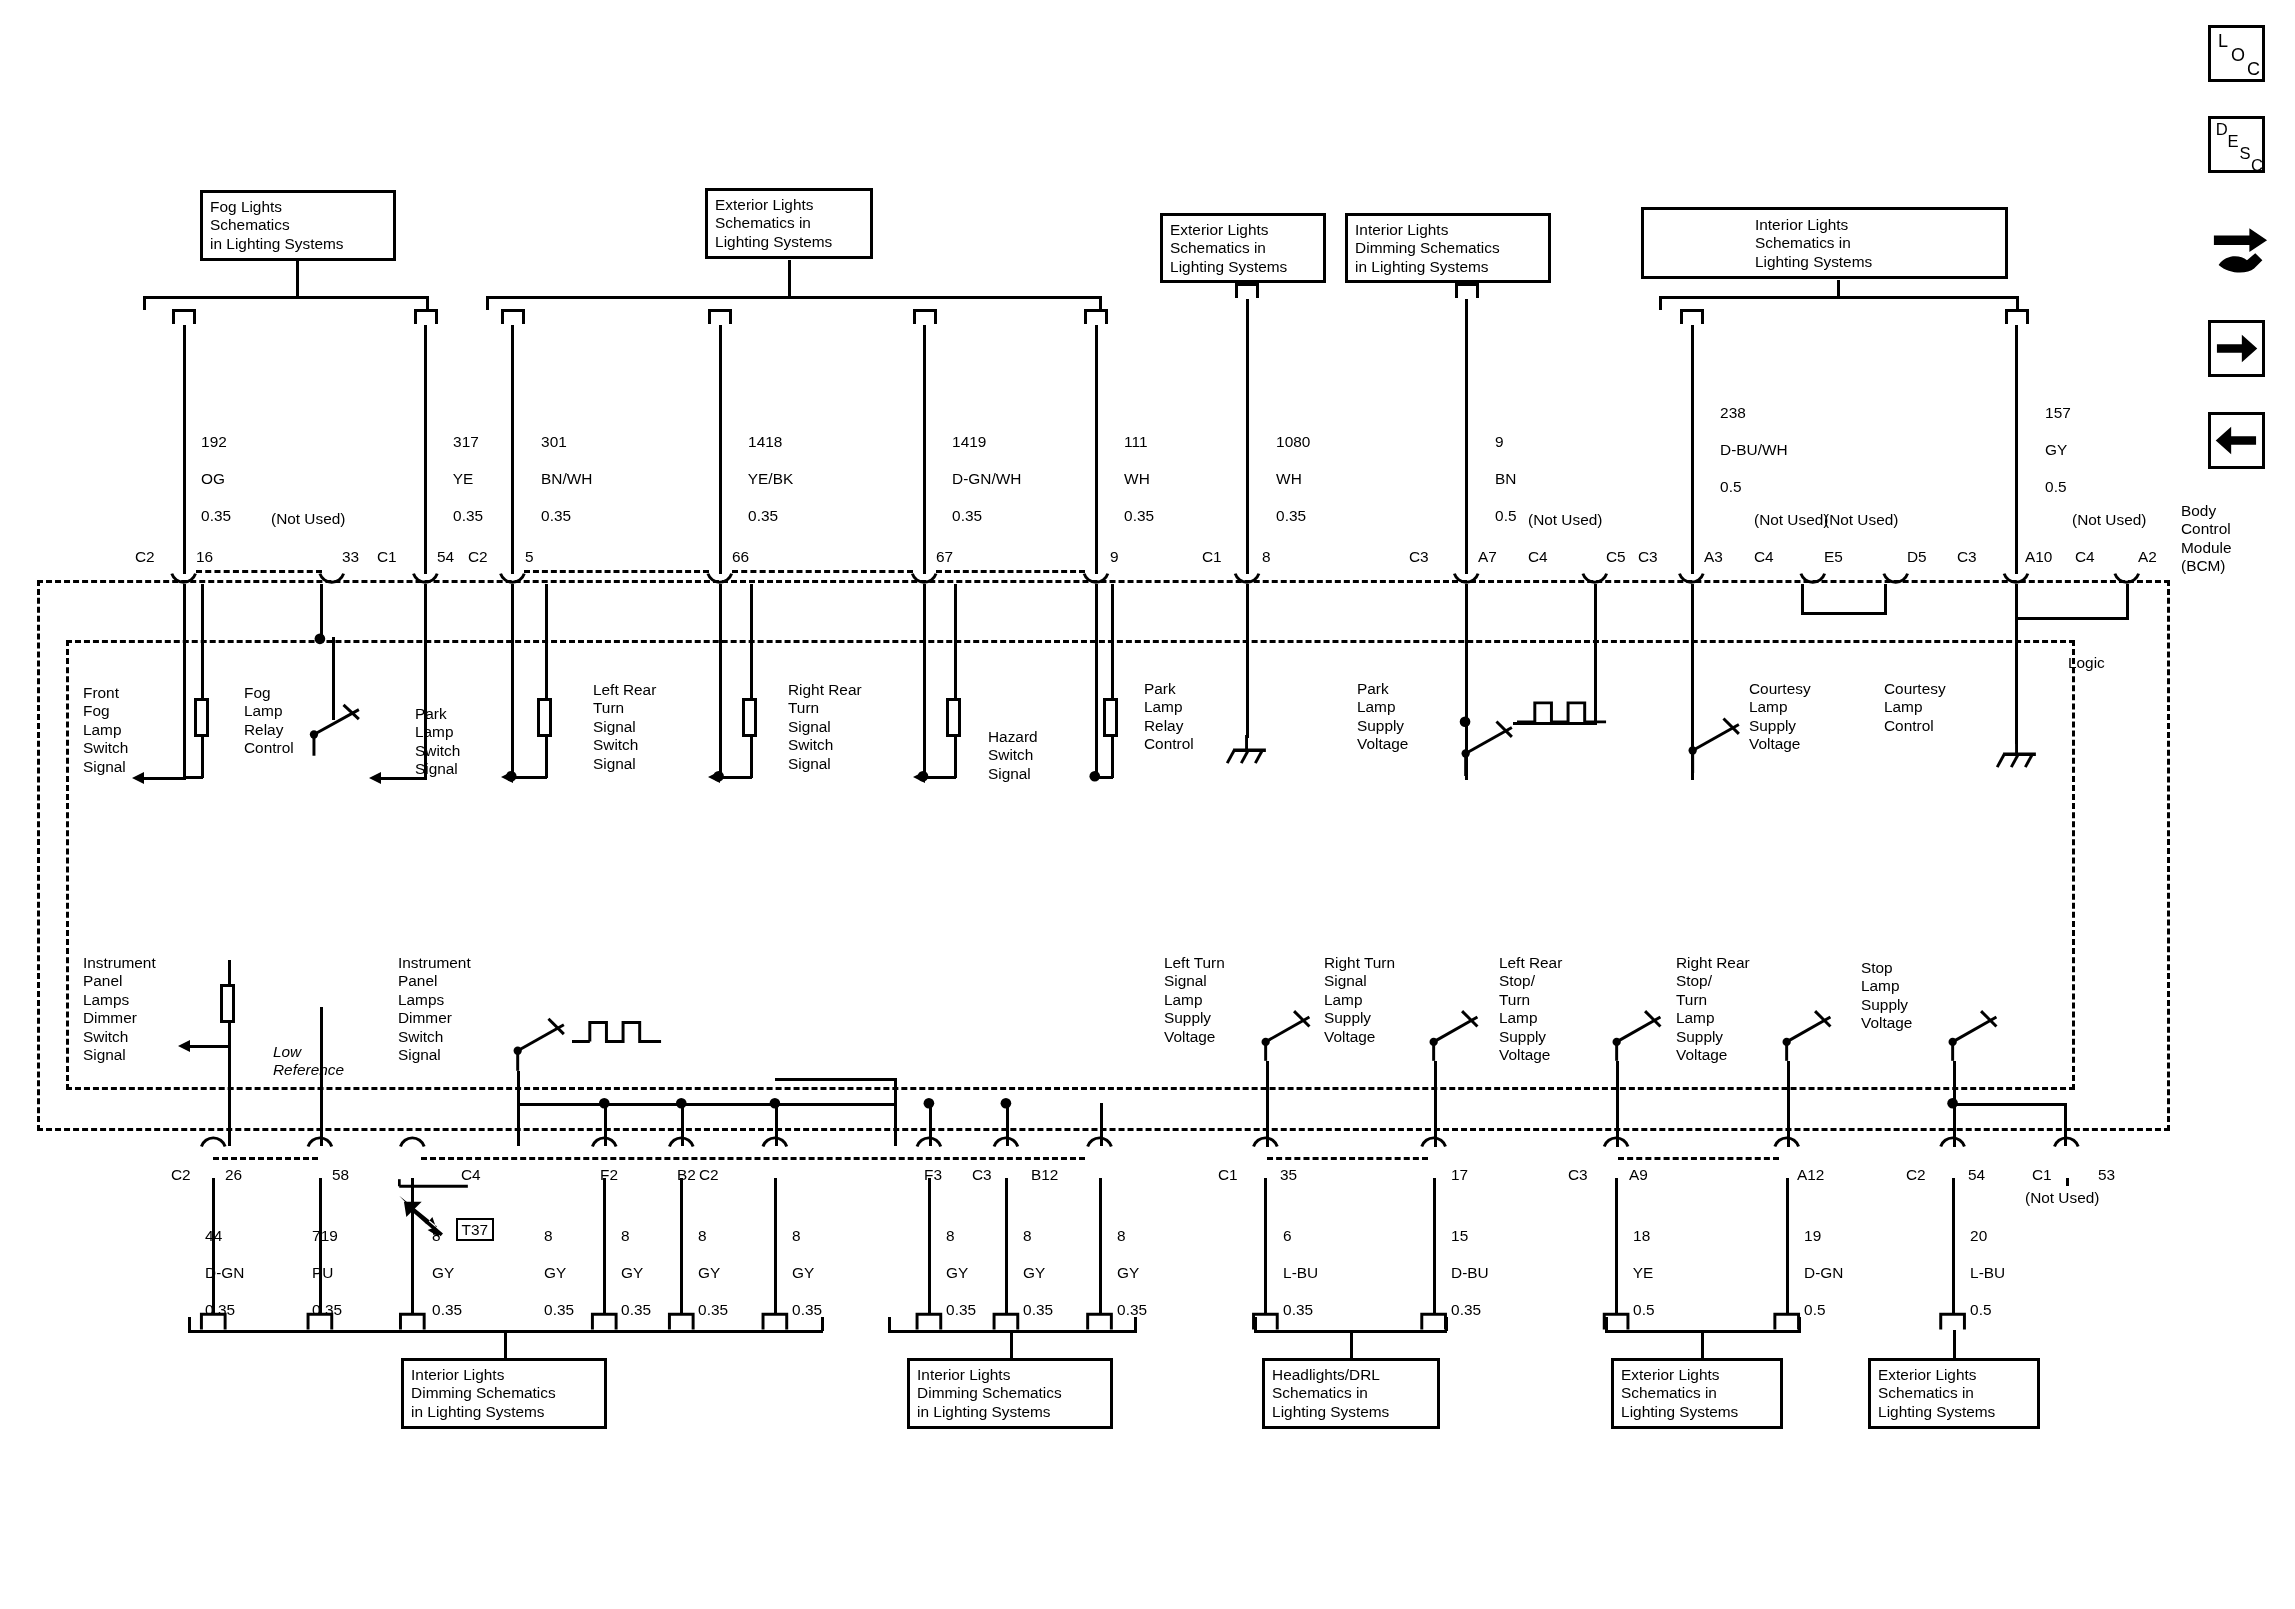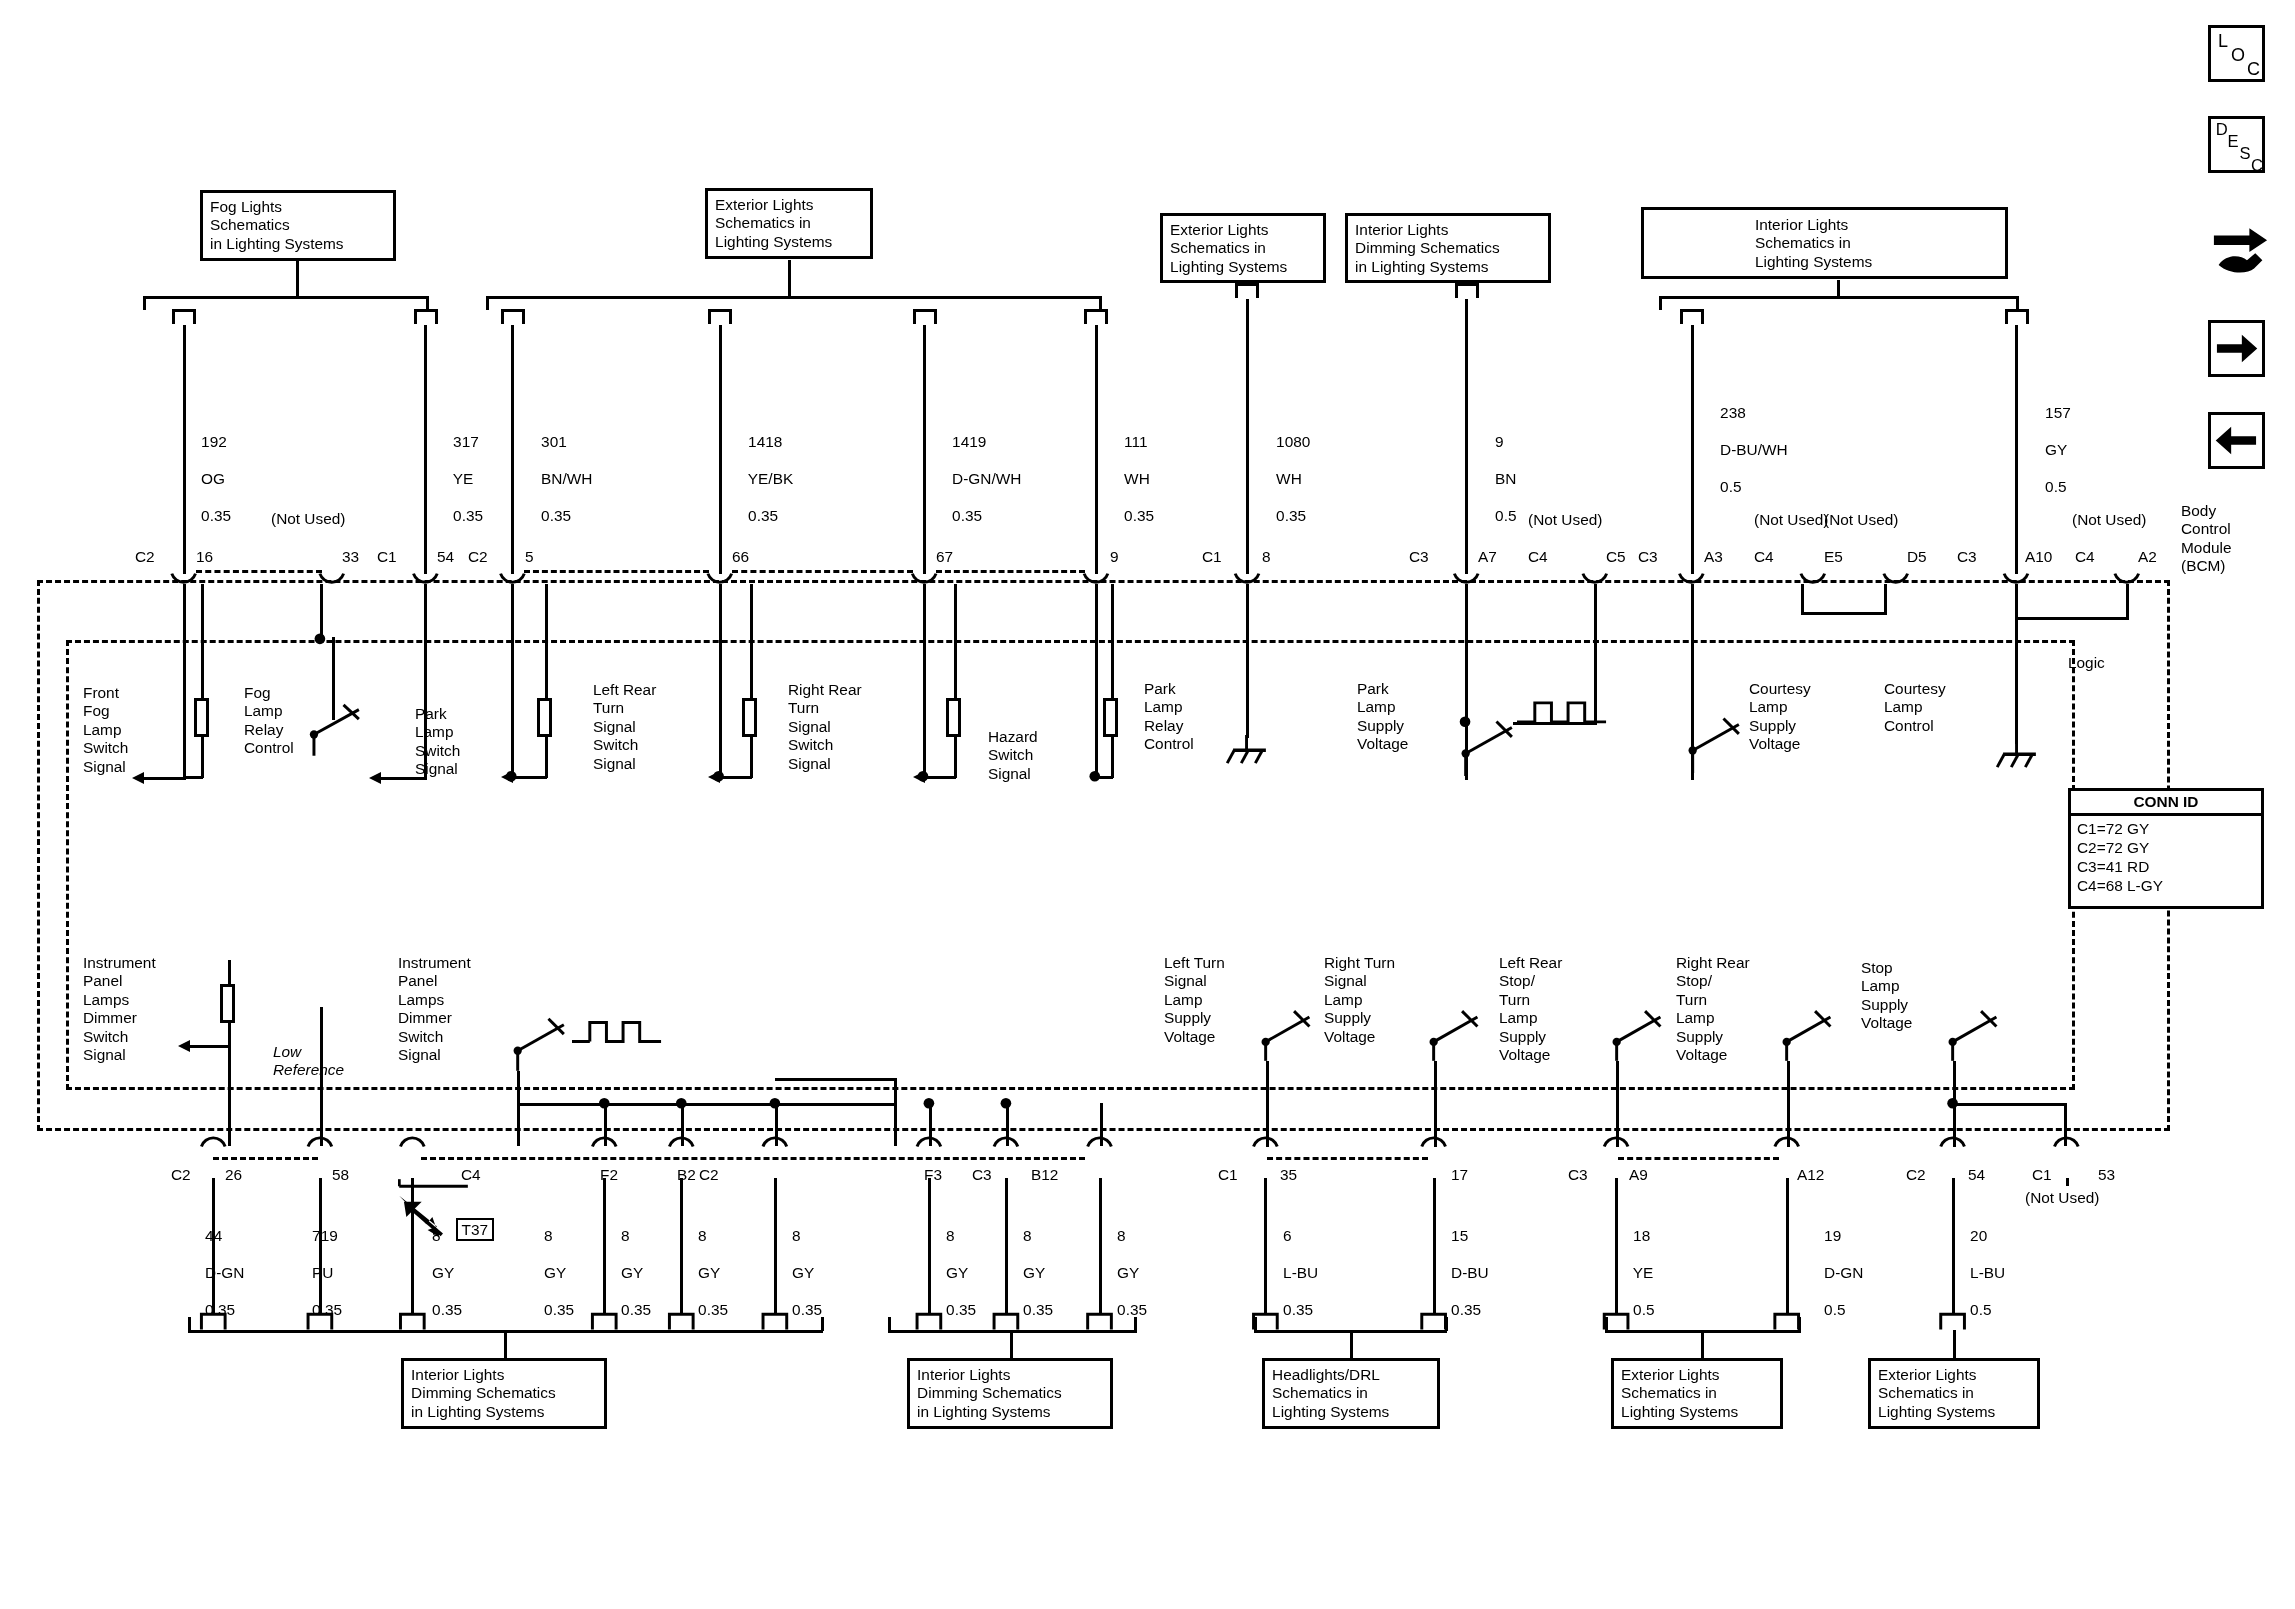--- a/index.html
+++ b/index.html
@@ -410,27 +410,20 @@
     <svg width="2295" height="1610" style="position:absolute;left:0;top:0;" viewBox="0 0 3874 2717">
       <circle cx="540" cy="1078" r="9" fill="#000"></circle>
       <circle cx="863" cy="1310" r="9" fill="#000"></circle>
       <circle cx="1213" cy="1310" r="9" fill="#000"></circle>
       <circle cx="1558" cy="1310" r="9" fill="#000"></circle>
       <circle cx="1848" cy="1310" r="9" fill="#000"></circle>
       <circle cx="2473" cy="1218" r="9" fill="#000"></circle>
     </svg>
   </div>
 
-  <div class="conn-id" style="left:2068px;top:788px;width:196px;height:121px;">
-    <div class="hdr">CONN ID</div>
-    <div class="body">C1=72 GY
-C2=72 GY
-C3=41 RD
-C4=68 L-GY</div>
-  </div>
 
   <div class="resistor" style="left:220px;top:984px;"></div>
   <div class="vline" style="left:228px;top:960px;height:25px;"></div>
   <div class="vline" style="left:228px;top:1022px;height:124px;"></div>
   <div class="hline" style="left:188px;top:1045px;width:41px;"></div>
   <div class="arrowL" style="left:178px;top:1040px;"></div>
   <div class="txt abs" style="left:83px;top:954px;">Instrument
 Panel
 Lamps
 Dimmer
@@ -663,21 +656,21 @@
   <div class="txt abs" style="left:1434px;top:1209px;">
     <span>15</span><br>
     <span>D-BU</span><br>
     <span>0.35</span>
   </div>
   <div class="txt abs" style="left:1616px;top:1209px;">
     <span>18</span><br>
     <span>YE</span><br>
     <span>0.5</span>
   </div>
-  <div class="txt abs" style="left:1787px;top:1209px;margin-left:20px;">
+  <div class="txt abs" style="left:1787px;top:1209px;">
     <span>19</span><br>
     <span>D-GN</span><br>
     <span>0.5</span>
   </div>
   <div class="txt abs" style="left:1953px;top:1209px;">
     <span>20</span><br>
     <span>L-BU</span><br>
     <span>0.5</span>
   </div>
 

